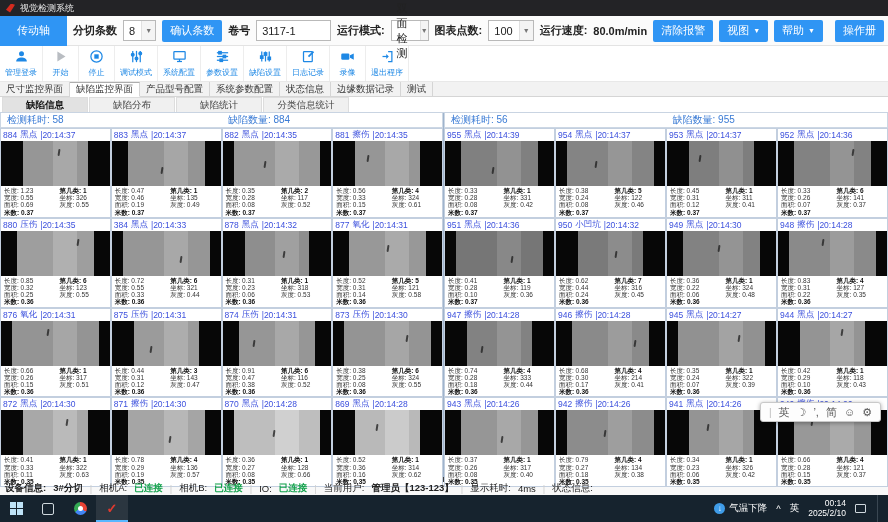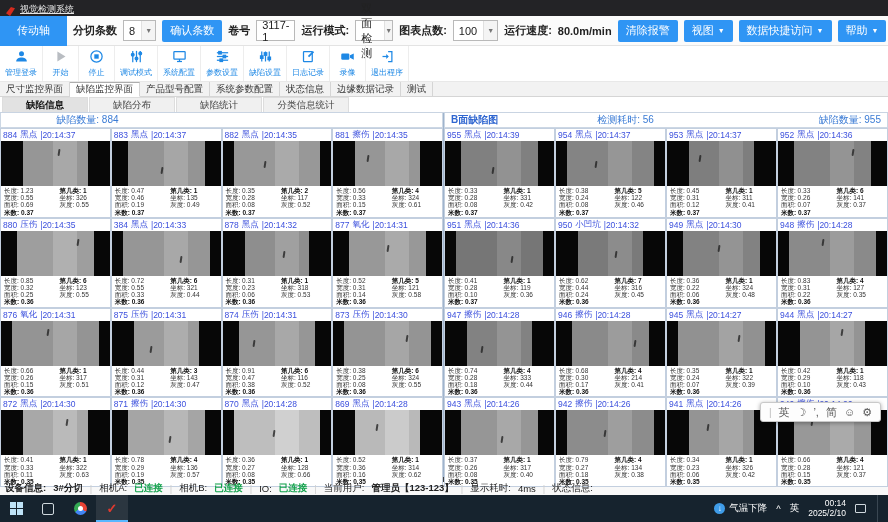--- a/index.html
+++ b/index.html
@@ -1,20 +1,20 @@
 <!DOCTYPE html>
 <html><head>
 <meta charset="utf-8">
 <style>
   * { box-sizing: border-box; margin: 0; padding: 0; }
   html,body { width:888px; height:522px; overflow:hidden; }
   body { font-family:"Liberation Sans", sans-serif; background:#fff; position:relative; font-size:11px; color:#222; }
 
   
-  .titlebar { height:16px; background:#232326; color:#e6e6e6; display:flex; align-items:flex-end; gap:5px; padding:0 6px; font-size:9px;text-decoration:underline; }
+  .titlebar { height:16px; background:#232326; color:#e6e6e6; display:flex; align-items:center; gap:5px; padding:0 6px; font-size:9px; }
   .logo { width:9px; height:9px; background:#d42b1e; clip-path:polygon(0 70%, 55% 0, 100% 15%, 45% 100%); }
 
   
   .toolbar1 { height:30px; background:#fbfbfb; border-bottom:1px solid #e3e3e3; display:flex; align-items:center; gap:6px; padding-right:4px; }
   .lab { font-weight:bold; font-size:11px; white-space:nowrap; }
   .btn-blue { background:#2f95f4; color:#fff; border:none; border-radius:2px; height:22px; padding:0 8px; font-size:11px; display:flex; align-items:center; gap:4px; white-space:nowrap; font-family:inherit; }
   .trans { height:30px; border-radius:0; padding:0 17px; }
   .combo { border:1px solid #b9b9b9; background:#fff; height:21px; display:flex; align-items:center; padding:0 0 0 5px; font-size:11px; }
   .combo .car { margin-left:6px; align-self:stretch; width:14px; display:flex; align-items:center; justify-content:center; color:#777; font-size:7px; border-left:1px solid #e0e0e0; background:#f4f4f4; }
   .tinput { border:1px solid #b9b9b9; background:#fff; height:21px; width:312px; padding:0 5px; display:flex; align-items:center; }
@@ -112,24 +112,20 @@
     <span class="car">▼</span>
   </div>
   <span class="lab">运行速度:</span>
   <span class="lab">80.0m/min</span>
   <button class="btn-blue">清除报警</button>
   <button class="btn-blue">
     <span>视图</span>
     <span style="font-size:7px">▼</span>
   </button>
   <button class="btn-blue">
-    <span>数据快捷访问</span>
-    <span style="font-size:7px">▼</span>
-  </button>
-  <button class="btn-blue">
     <span>帮助</span>
     <span style="font-size:7px">▼</span>
   </button>
   <span class="spacer"></span>
   <button class="btn-blue">操作册</button>
 </div>
 
 <div class="toolbar2" id="actions">
     <div class="action">
       <span><svg viewBox="0 0 24 24">
@@ -229,20 +225,24 @@
 <div class="subtabs" id="subtabs">
     <div class="subtab active">缺陷信息</div>
     <div class="subtab">缺陷分布</div>
     <div class="subtab">缺陷统计</div>
     <div class="subtab">分类信息统计</div>
   </div>
 
 <div class="main">
   <div class="panel">
     <div class="panel-h">
+      <span class="pe">
+        <span>检测耗时:</span>
+        <span>58</span>
+      </span>
       <span class="pc">
         <span>缺陷数量:</span>
         <span>884</span>
       </span>
     </div>
     <div class="grid" id="gridA">
         <div class="cell">
           <div class="cell-hd">
             <span>884</span>
             <span>黑点</span>
@@ -607,21 +607,20 @@
               <div class="b">第几类: 1</div>
               <div>坐标: 314</div>
               <div>灰度: 0.62</div>
             </div>
           </div>
         </div>
       </div>
   </div>
   <div class="panel">
     <div class="panel-h">
-      <span class="pt">B面缺陷图</span>
       <span class="pe">
         <span>检测耗时:</span>
         <span>56</span>
       </span>
       <span class="pc">
         <span>缺陷数量:</span>
         <span>955</span>
       </span>
     </div>
     <div class="grid" id="gridB">

